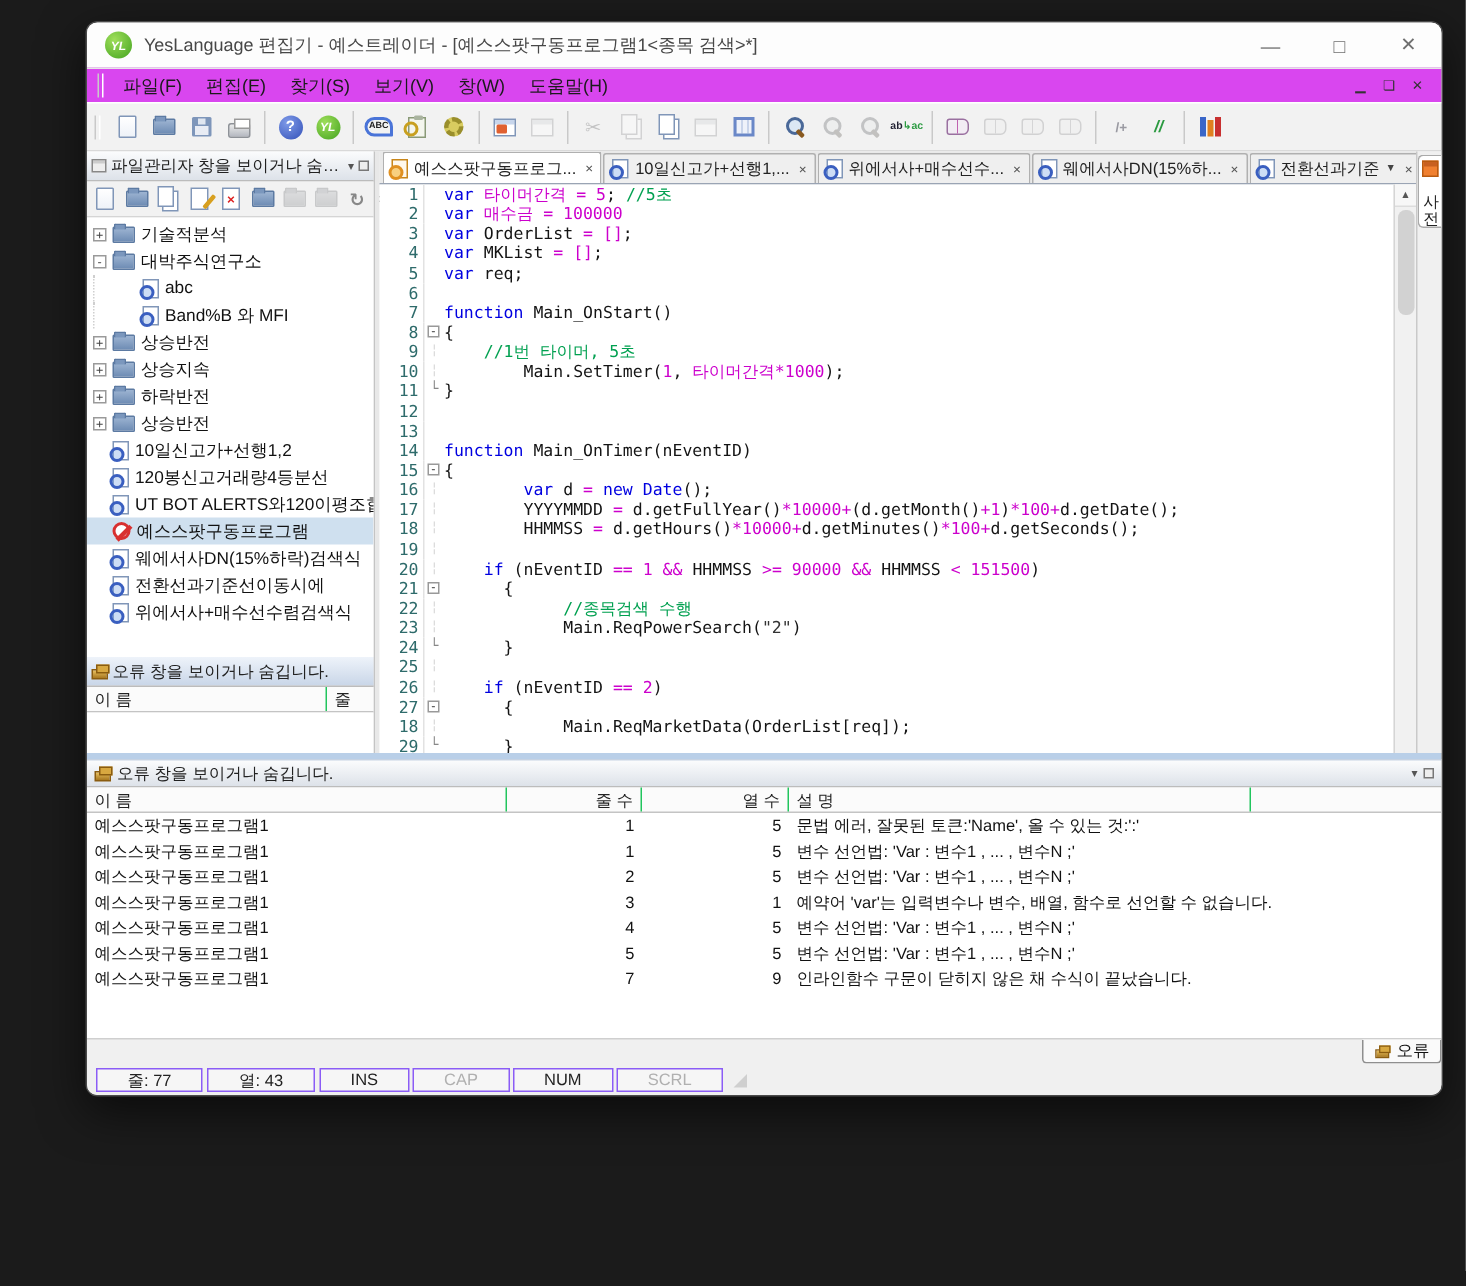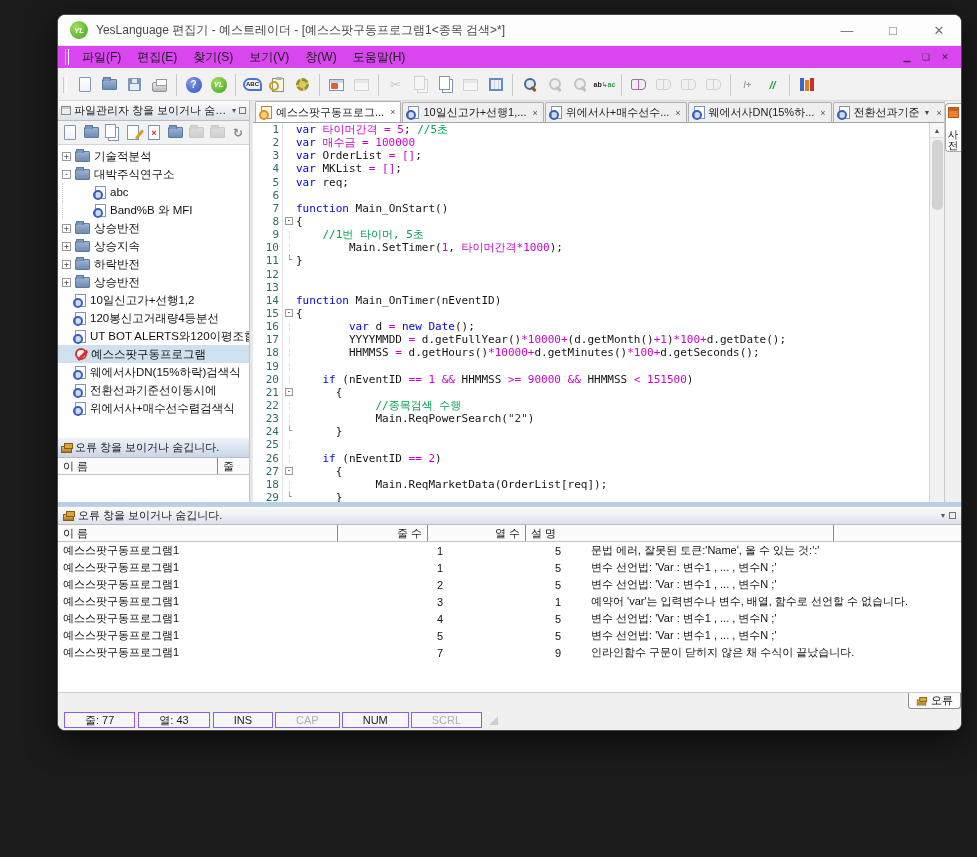--- a/index.html
+++ b/index.html
@@ -126,21 +126,21 @@
   
   .err-band{height:4px;background:#b9cfe8;flex:0 0 auto;}
   .err-panel{flex:0 0 auto;display:flex;flex-direction:column;background:#fff;}
   .err-hdr{height:19px;background:linear-gradient(#fbfcfd,#dde2e9);border-top:1px solid #c6d2e2;border-bottom:1px solid #bcbcbc;
     display:flex;align-items:center;gap:4px;font-size:11px;color:#222;padding:0 5px;}
   .err-hdr .hdr-text{flex:1 1 auto;}
   .err-cols{height:17px;display:flex;background:#fbfbfb;border-bottom:1px solid #c4c4c4;font-size:11px;color:#222;align-items:center;}
   .ecol{padding:0 5px;border-right:1px solid #22c55e;height:100%;display:flex;align-items:center;white-space:nowrap;}
   .ecol.num{justify-content:flex-end;}
   .err-rows{height:150px;overflow:hidden;background:#fff;}
-  .erow{height:17px;display:flex;align-items:center;font-size:11px;color:#111;white-space:nowrap;gap:20px;}
+  .erow{height:17px;display:flex;align-items:center;font-size:11px;color:#111;white-space:nowrap;}
   .ecell{padding:0 5px;overflow:hidden;}
   .ecell.num{text-align:right;}
   .c-name{width:280px;flex:0 0 auto;}
   .c-line{width:90px;flex:0 0 auto;}
   .c-col{width:98px;flex:0 0 auto;}
   .c-desc{width:308px;flex:0 0 auto;}
   .c-desc.row{width:auto;flex:1 1 auto;}
   .c-fill{flex:1 1 auto;border-right:none;}
   
   .footer-tabs{height:18px;background:#f0f0f0;border-top:1px solid #cfcfcf;display:flex;align-items:flex-start;padding-left:8px;flex:0 0 auto;justify-content:flex-end;}

